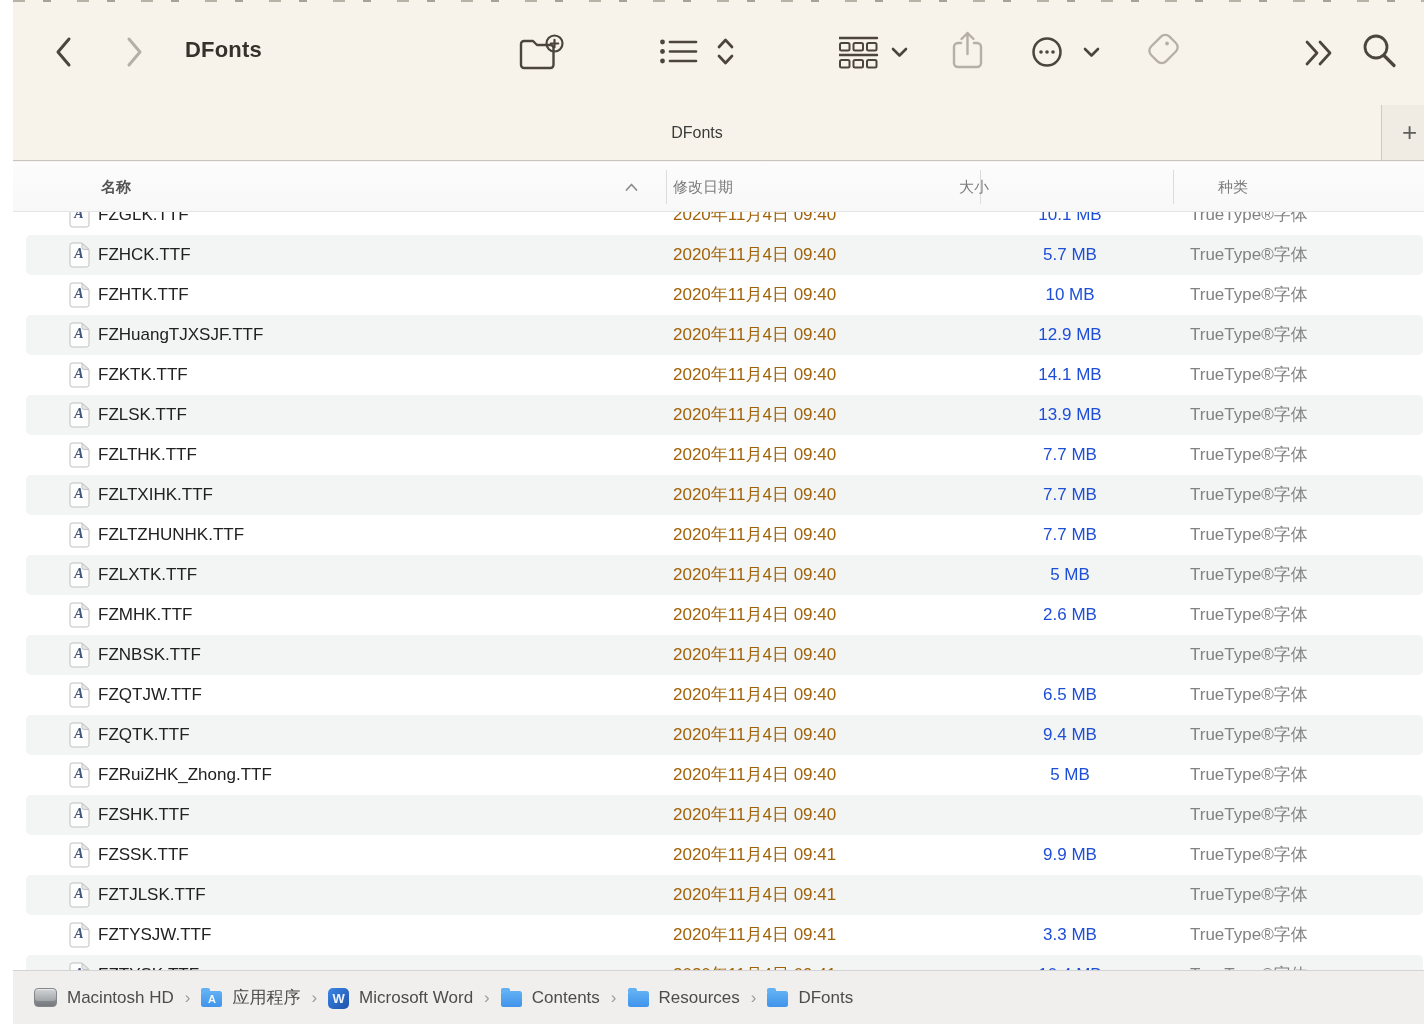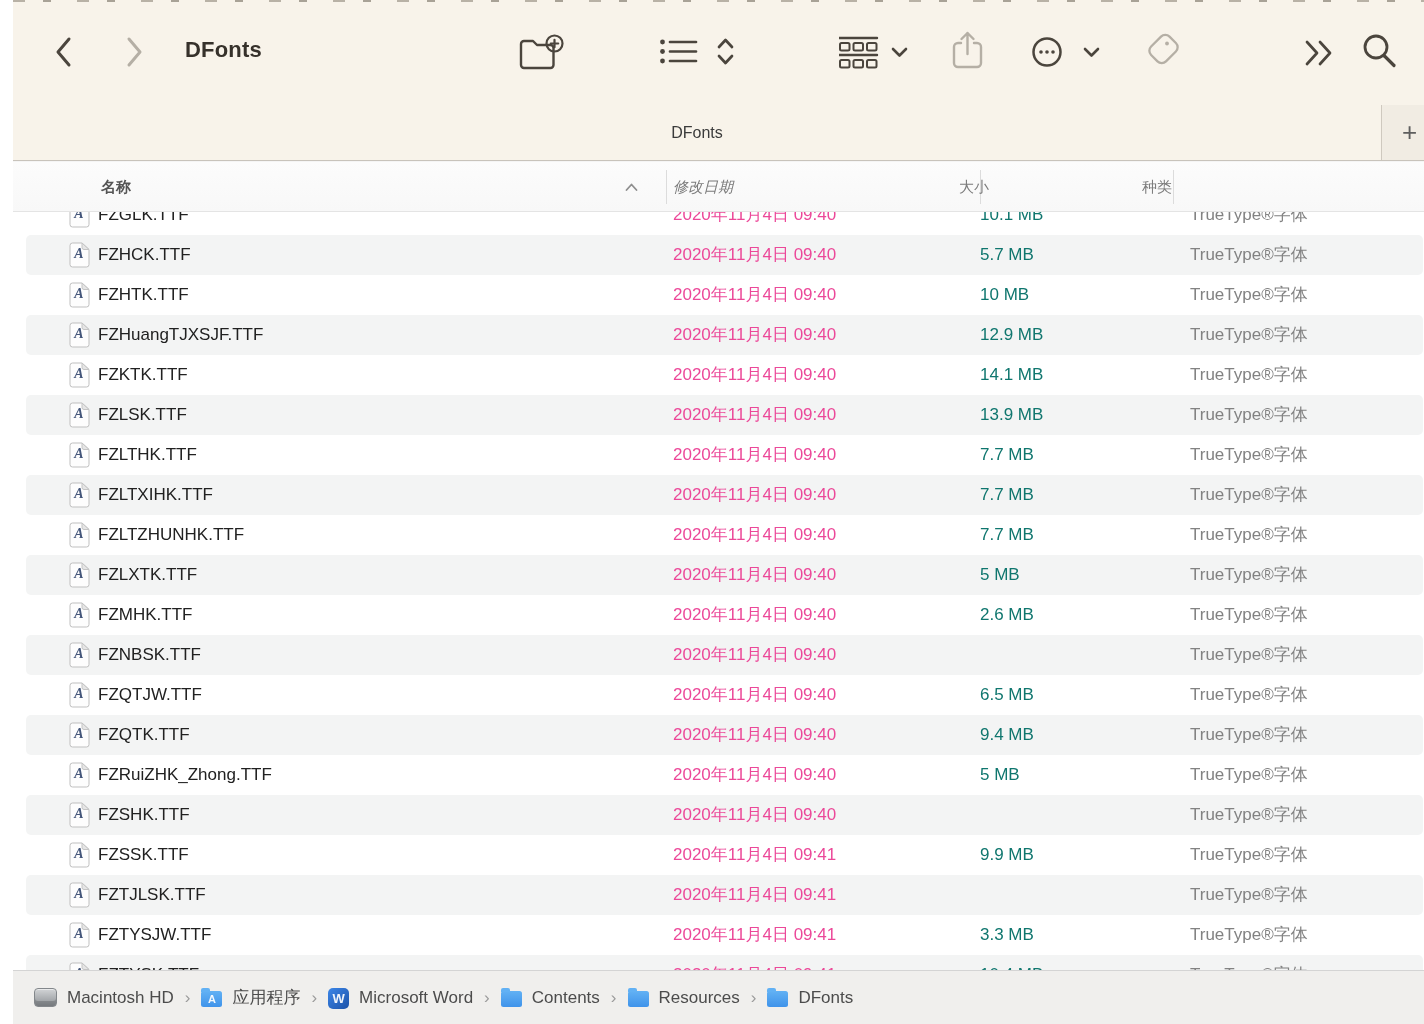--- a/index.html
+++ b/index.html
@@ -35,38 +35,38 @@
   .tab-label { font-size:16px; color:#3b3b3b; }
   .newtab-btn { position:absolute; right:0; top:0; width:56px; height:55px; background:#f1ece3;
                 border-left:1px solid #cfc9bf; display:flex; align-items:center; justify-content:center;
                 font-size:26px; font-weight:300; color:#5e5e5e; }
 
   
   .list-header { position:absolute; top:162px; left:0; right:0; height:50px;
                  background:linear-gradient(180deg,#fcfcfc,#f8f8f8); border-bottom:1px solid #e4e4e4; }
   .hcell { position:absolute; top:0; height:38px; line-height:50px; font-size:15px; color:#7b7b7b; }
   .h-name { left:88px;  color:#555; font-weight:bold; }
-  .h-date { left:660px;font-style:italic; }
+  .h-date { left:660px; }
   .h-size { left:946px; }
-  .h-kind { left:1129px; }
+  .h-kind { left:1205px; }
   .h-sep  { position:absolute; top:8px; width:1px; height:34px; background:#dcdcdc; }
   .h-sep1 { left:653px; } .h-sep2 { left:967px; } .h-sep3 { left:1160px; }
   .sort-chevron { position:absolute; left:612px; top:21px; }
 
   
   .list-body { position:absolute; top:212px; left:0; right:0; height:758px; overflow:hidden; background:#fff; }
   .rows { position:absolute; top:-17px; left:0; right:0; }
   .row { position:relative; height:40px; }
   .row.striped::before { content:""; position:absolute; left:13px; right:14px; top:0; bottom:0;
                          background:#f3f4f4; border-radius:5px; }
   .row > * { position:relative; }
   .cell { position:absolute; top:0; height:40px; line-height:40px; font-size:17px; white-space:nowrap; }
   .c-name { left:85px;  color:#212121; }
-  .c-date { left:660px; color:#ec4899; }
-  .c-size { left:967px; width:180px; text-align:left; color:#0f766e; }
+  .c-date { left:660px; color:#a16207; }
+  .c-size { left:967px; width:180px; text-align:center; color:#1d4ed8; }
   .c-kind { left:1177px; color:#828282; }
 
   .doc { position:absolute; left:56px; top:7px; width:21px; height:26px; }
   .doc svg { position:absolute; inset:0; }
   .doc-letter { position:absolute; left:0; right:1px; top:5px; text-align:center;
                 font-family:"Liberation Serif","DejaVu Serif",serif; font-style:italic; font-weight:bold;
                 font-size:14px; color:#44567a; line-height:1; }
 
   
   .pathbar { position:absolute; left:0; right:0; bottom:0; top:970px; background:#f0efed;

